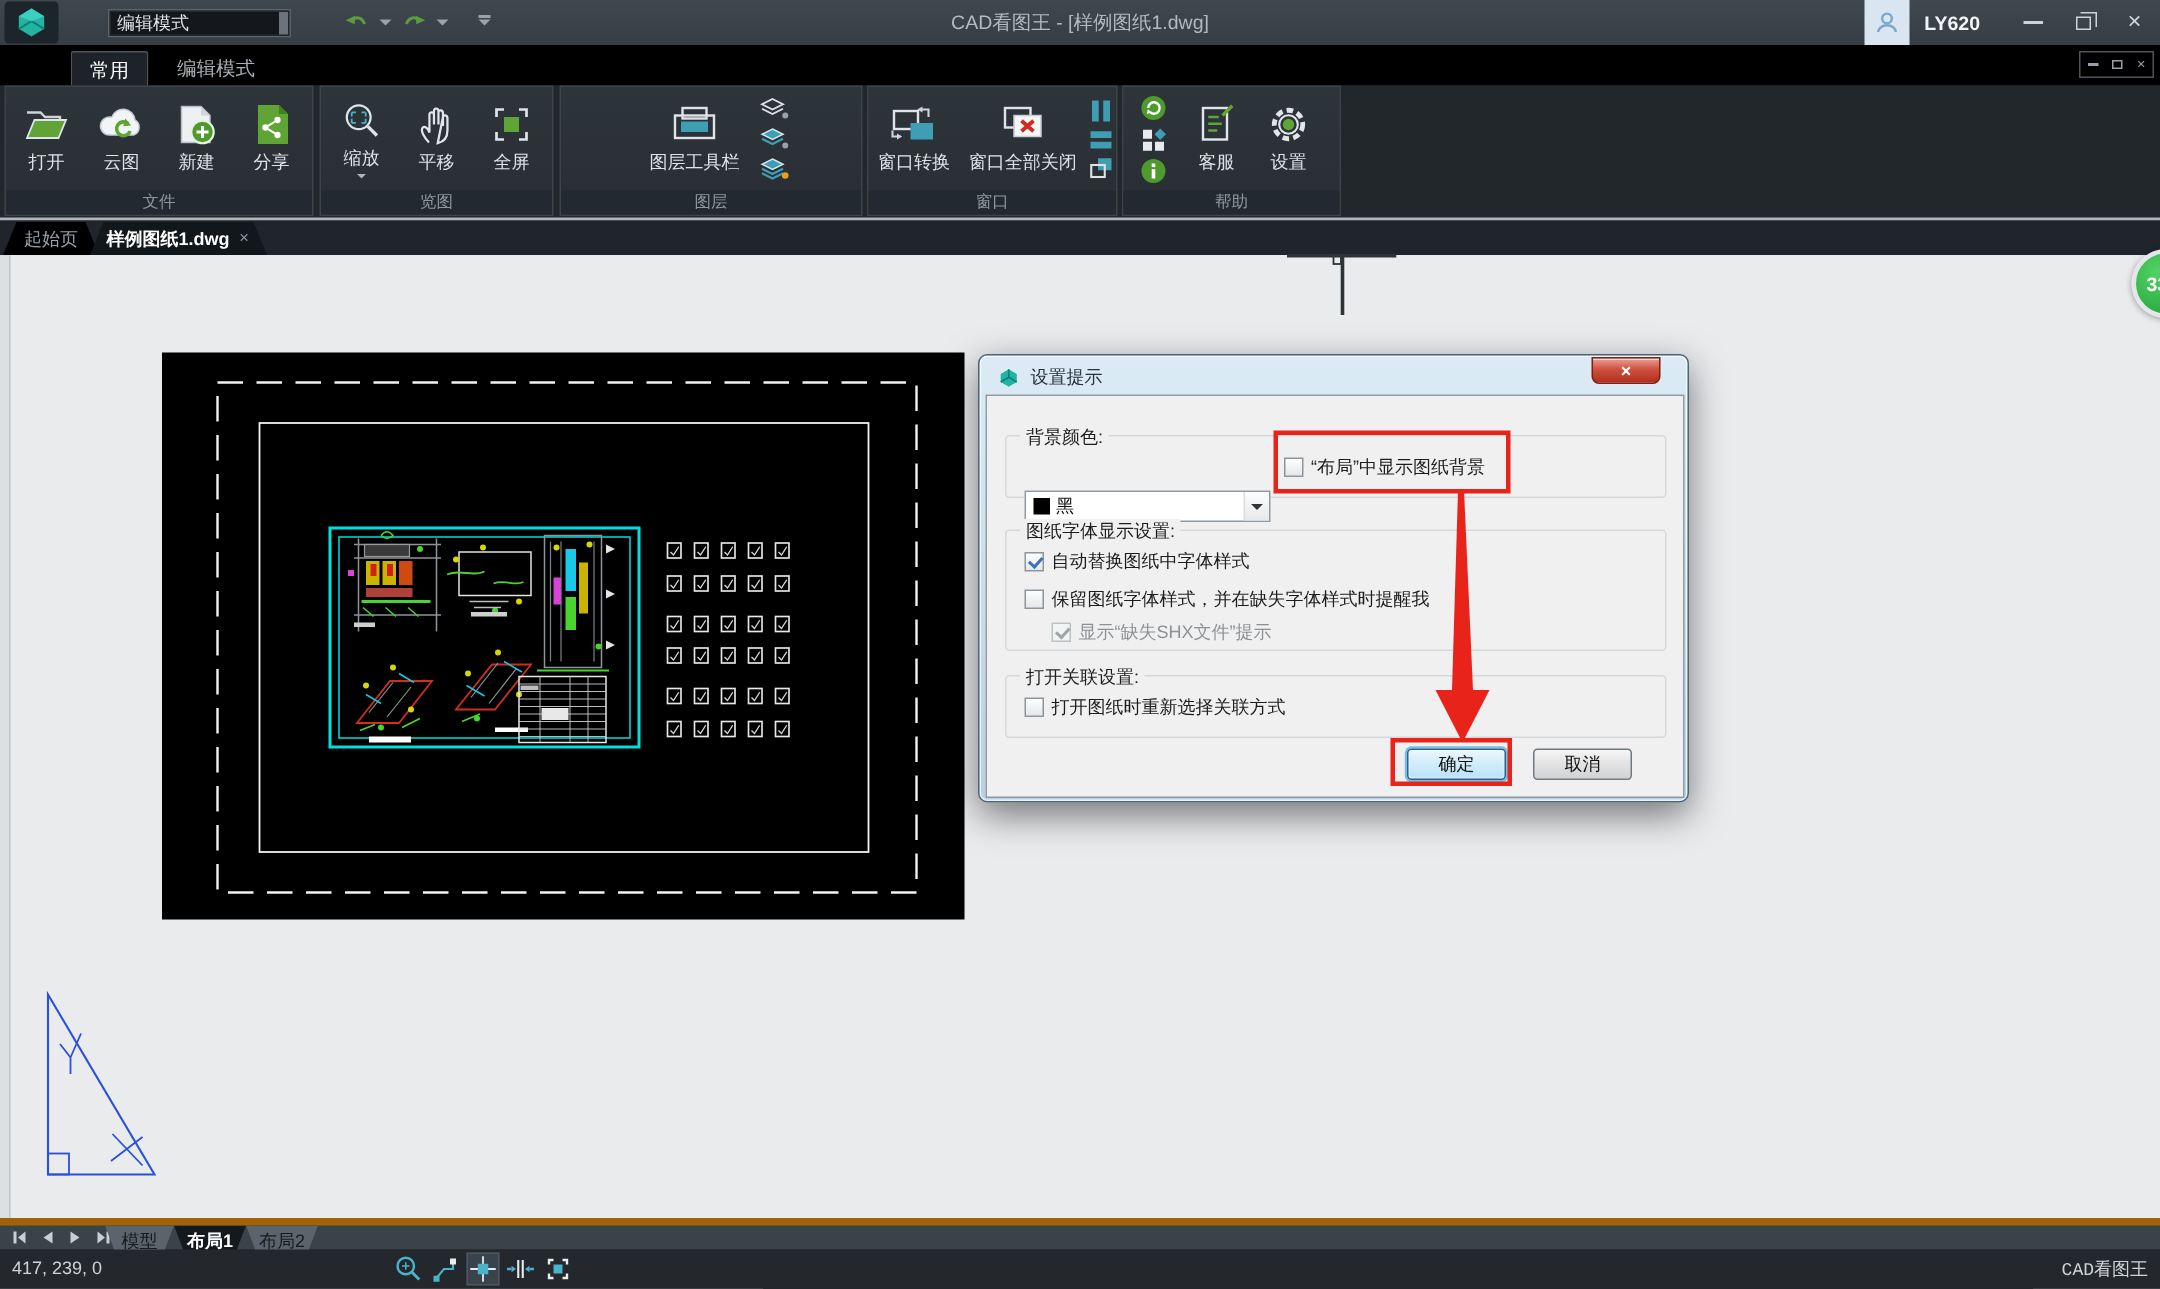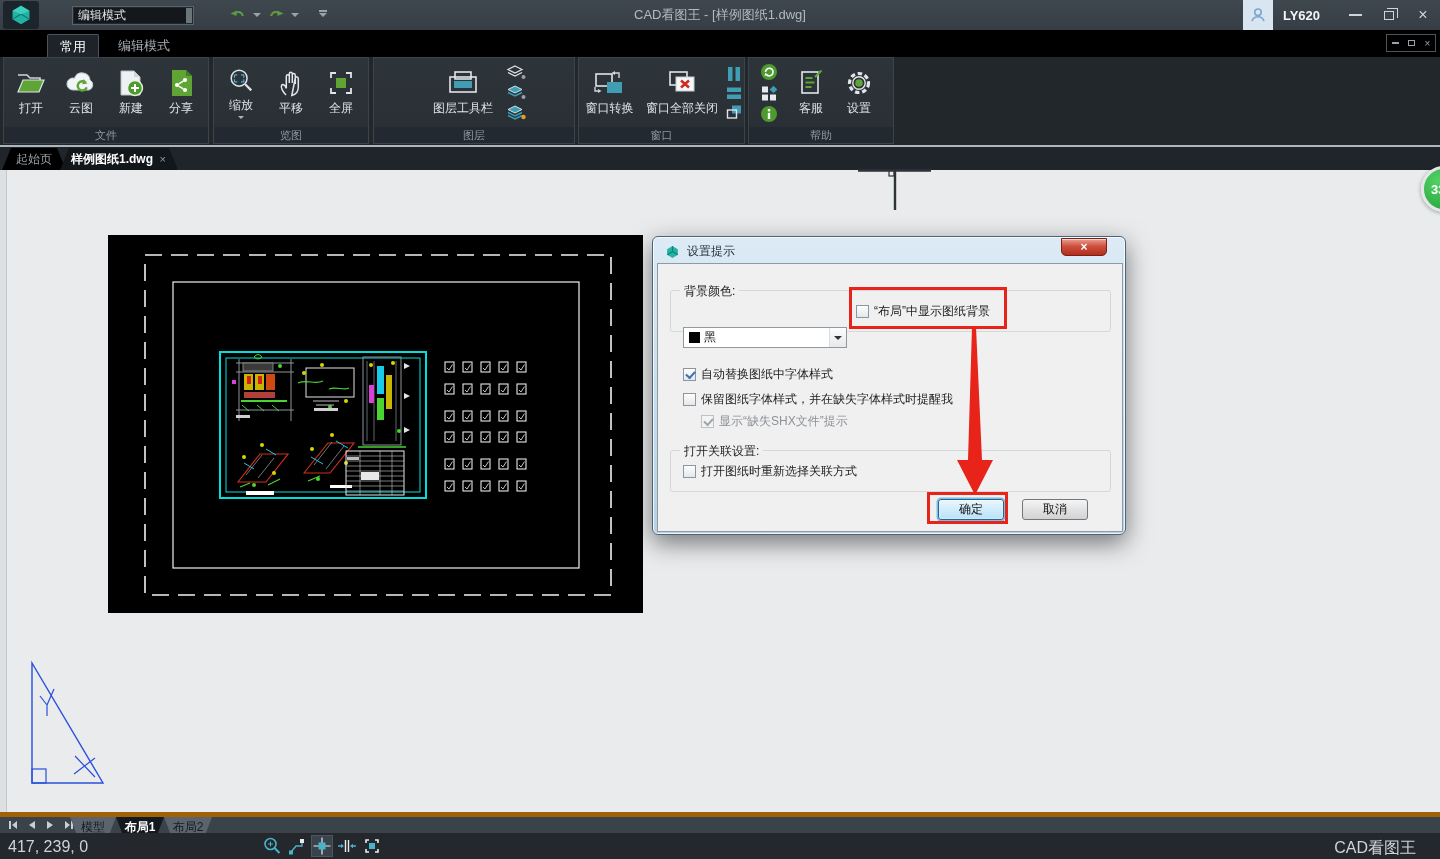--- a/index.html
+++ b/index.html
@@ -121,25 +121,25 @@
   .layoutbar { position:absolute; left:0; top:812px; width:1440px; height:21px; background:#3a424a;
                border-top:5px solid #a16207; }
   .lnav { position:absolute; left:8px; top:3px; display:flex; gap:10px; align-items:center; }
   .ltab { position:absolute; top:0; height:21px; line-height:21px; font-size:12px; text-align:center;
           clip-path:polygon(0 0, 100% 0, calc(100% - 8px) 100%, 8px 100%); }
   .ltab.idle { background:#5b646c; color:#171b1f; }
   .ltab.active { background:#14191e; color:#fff; font-weight:bold; }
 
   
   .statusbar { position:absolute; left:0; top:833px; width:1440px; height:26px; background:#24272b; }
-  .coords { position:absolute; left:8px; top:5px; color:#ced3d8; font-size:16px; }
+  .coords { position:absolute; left:8px; top:5px; color:#ced3d8; font-size:12px; }
   .sicons { position:absolute; left:261px; top:2px; display:flex; gap:3px; }
   .sicon { width:22px; height:22px; display:flex; align-items:center; justify-content:center; }
   .sicon.active { background:#39434b; border:1px solid #4c565e; }
-  .brand { position:absolute; right:24px; top:5px; color:#ced3d8; font-size:16px; }
+  .brand { position:absolute; right:8px; top:5px; color:#ced3d8; font-size:12px;font-family:Liberation Mono, monospace; }
 </style>
 </head>
 <body>
 
 <div id="app">
 
   <div class="titlebar">
     <div class="logo-btn">
       <svg width="24" height="22" viewBox="0 0 28 26">
         <path d="M14 2 l10 6 v10 L14 24 4 18 V8 z" fill="#23b3a2"></path>
@@ -574,20 +574,23 @@
         <span>黑</span>
         <span class="btn">
             <span class="tri-dn"></span>
           </span>
       </div>
       <div class="cbrow" style="left:198px;top:39px">
         <span class="cb"></span>
         <span>“布局”中显示图纸背景</span>
       </div>
 
+      <div class="fgroup" style="top:89px;height:81px">
+        <span class="flabel">图纸字体显示设置:</span>
+      </div>
       <div class="cbrow" style="left:25px;top:102px">
         <span class="cb checked"></span>
         <span>自动替换图纸中字体样式</span>
       </div>
       <div class="cbrow" style="left:25px;top:127px">
         <span class="cb"></span>
         <span>保留图纸字体样式，并在缺失字体样式时提醒我</span>
       </div>
       <div class="cbrow disabled" style="left:43px;top:149px">
         <span class="cb checked disabled"></span>

